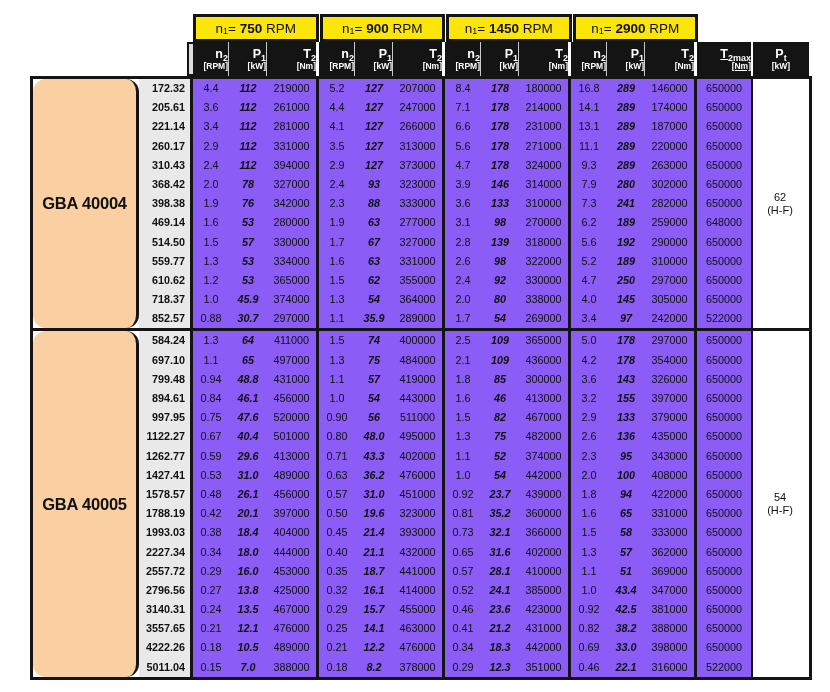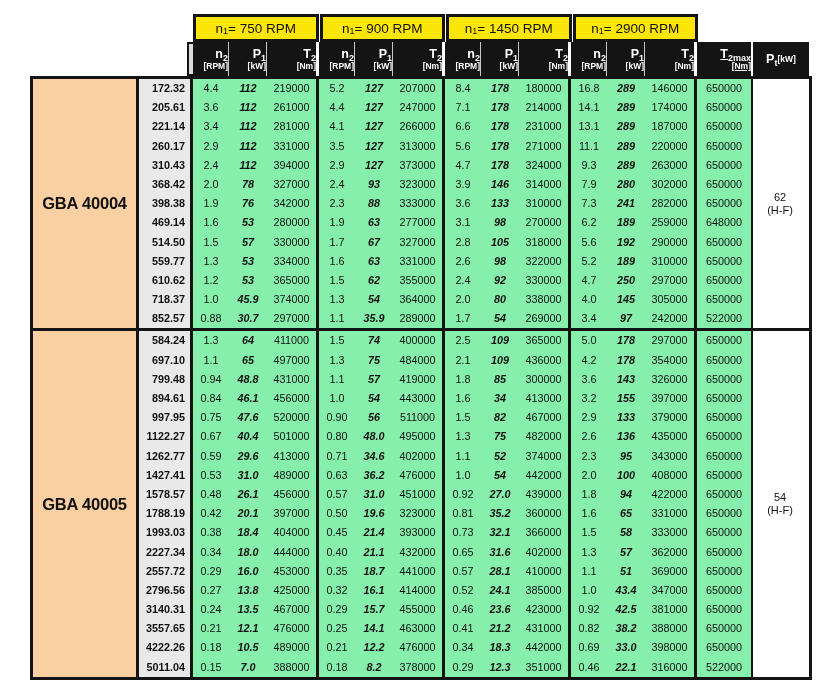--- a/index.html
+++ b/index.html
@@ -10,21 +10,21 @@
     position:relative;overflow:hidden;
   }
   
   .band{display:flex;margin-left:163px;gap:1px;}
   .band-box{
     width:125.5px;height:28px;box-sizing:border-box;
     background:#FCE60A;border:3px solid #141414;
     display:flex;align-items:center;justify-content:center;
     font-size:13.5px;color:#111;white-space:pre;
   }
-  .band-box .bval{font-weight:normal;}
+  .band-box .bval{font-weight:bold;}
   .sb{font-size:9px;position:relative;top:3px;line-height:0;}
   
   .cols{
     display:grid;
     grid-template-columns:54px 36px 38px 52px 36px 38px 52px 36px 38px 52px 36px 38px 52px 54px;
   }
   
   .hdr{display:flex;margin-left:109px;}
   .hcell{
     background:#141414;color:#fff;height:34px;box-sizing:border-box;
@@ -37,34 +37,34 @@
   .hcell .unit{font-weight:bold;font-size:8.5px;line-height:10px;padding-left:16px;}
   .ie-head{
     width:50px;height:34px;box-sizing:border-box;justify-self:start;
     background:#DCDCDC;border:2px solid #141414;color:#111;
     font-weight:bold;font-size:12.5px;
     display:flex;align-items:center;justify-content:center;margin-left:48px;
   }
   .pt-head{
     width:56px;margin-left:2px;height:34px;box-sizing:border-box;
     background:#141414;color:#fff;
-    display:flex;flex-direction:row;align-items:center;justify-content:center;
+    display:flex;flex-direction:column;align-items:center;justify-content:center;
   }
   .pt-head .sym{font-weight:bold;font-size:12.5px;line-height:13px;}
   .pt-head .unit{font-weight:bold;font-size:8.5px;line-height:10px;}
   
   .frame{border:3px solid #141414;width:776px;box-sizing:content-box;}
   .section{display:flex;}
   .section + .section{border-top:3px solid #141414;}
   .side-label{
     width:103px;background:#FAD0A2;border-right:3px solid #141414;
     display:flex;align-items:center;justify-content:center;
-    font-weight:bold;font-size:16.5px;letter-spacing:-0.2px;
-  }
-  .rows{display:flex;flex-direction:column;background:#86efac;}
+    font-weight:bold;font-size:16.5px;letter-spacing:-0.2px;border-radius:13px;
+  }
+  .rows{display:flex;flex-direction:column;background:#8b5cf6;}
   .row{height:19.2px;}
   .cell{
     font-size:10.8px;line-height:19.2px;text-align:center;
     box-sizing:border-box;overflow:hidden;white-space:nowrap;
   }
   .cell.ie{
     background:#E9E9E9;border-right:3px solid #141414;
     font-weight:bold;text-align:right;padding-right:5px;
   }
   .cell.p1{font-weight:bold;font-style:italic;}
@@ -282,21 +282,21 @@
           </div>
           <div class="cols row">
             <div class="cell ie">514.50</div>
             <div class="cell n2">1.5</div>
             <div class="cell p1">57</div>
             <div class="cell t2">330000</div>
             <div class="cell n2">1.7</div>
             <div class="cell p1">67</div>
             <div class="cell t2">327000</div>
             <div class="cell n2">2.8</div>
-            <div class="cell p1">105</div>
+            <div class="cell p1">139</div>
             <div class="cell t2">318000</div>
             <div class="cell n2">5.6</div>
             <div class="cell p1">192</div>
             <div class="cell t2">290000</div>
             <div class="cell t2m">650000</div>
           </div>
           <div class="cols row">
             <div class="cell ie">559.77</div>
             <div class="cell n2">1.3</div>
             <div class="cell p1">53</div>
@@ -421,21 +421,21 @@
           </div>
           <div class="cols row">
             <div class="cell ie">894.61</div>
             <div class="cell n2">0.84</div>
             <div class="cell p1">46.1</div>
             <div class="cell t2">456000</div>
             <div class="cell n2">1.0</div>
             <div class="cell p1">54</div>
             <div class="cell t2">443000</div>
             <div class="cell n2">1.6</div>
-            <div class="cell p1">34</div>
+            <div class="cell p1">46</div>
             <div class="cell t2">413000</div>
             <div class="cell n2">3.2</div>
             <div class="cell p1">155</div>
             <div class="cell t2">397000</div>
             <div class="cell t2m">650000</div>
           </div>
           <div class="cols row">
             <div class="cell ie">997.95</div>
             <div class="cell n2">0.75</div>
             <div class="cell p1">47.6</div>
@@ -466,21 +466,21 @@
             <div class="cell p1">136</div>
             <div class="cell t2">435000</div>
             <div class="cell t2m">650000</div>
           </div>
           <div class="cols row">
             <div class="cell ie">1262.77</div>
             <div class="cell n2">0.59</div>
             <div class="cell p1">29.6</div>
             <div class="cell t2">413000</div>
             <div class="cell n2">0.71</div>
-            <div class="cell p1">34.6</div>
+            <div class="cell p1">43.3</div>
             <div class="cell t2">402000</div>
             <div class="cell n2">1.1</div>
             <div class="cell p1">52</div>
             <div class="cell t2">374000</div>
             <div class="cell n2">2.3</div>
             <div class="cell p1">95</div>
             <div class="cell t2">343000</div>
             <div class="cell t2m">650000</div>
           </div>
           <div class="cols row">
@@ -501,21 +501,21 @@
           </div>
           <div class="cols row">
             <div class="cell ie">1578.57</div>
             <div class="cell n2">0.48</div>
             <div class="cell p1">26.1</div>
             <div class="cell t2">456000</div>
             <div class="cell n2">0.57</div>
             <div class="cell p1">31.0</div>
             <div class="cell t2">451000</div>
             <div class="cell n2">0.92</div>
-            <div class="cell p1">27.0</div>
+            <div class="cell p1">23.7</div>
             <div class="cell t2">439000</div>
             <div class="cell n2">1.8</div>
             <div class="cell p1">94</div>
             <div class="cell t2">422000</div>
             <div class="cell t2m">650000</div>
           </div>
           <div class="cols row">
             <div class="cell ie">1788.19</div>
             <div class="cell n2">0.42</div>
             <div class="cell p1">20.1</div>

